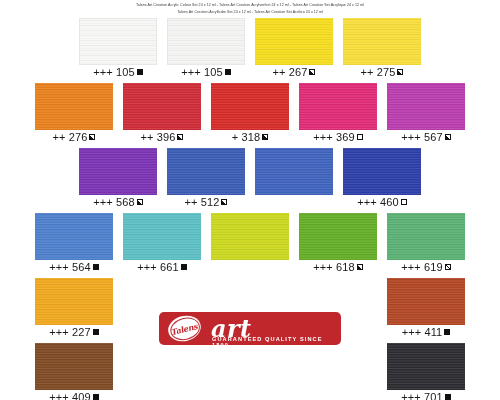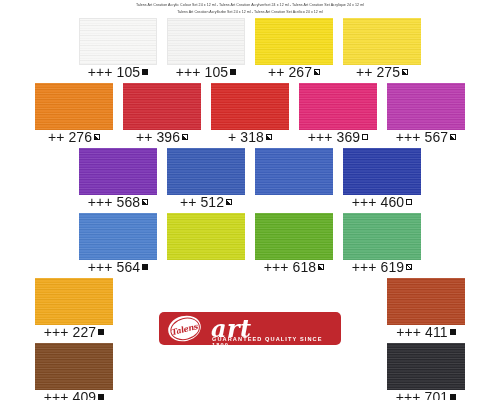--- a/index.html
+++ b/index.html
@@ -77,21 +77,21 @@
     width: 76px;
     height: 45px;
   }
 
   .caption {
     display: flex;
     align-items: center;
     justify-content: center;
     gap: 2px;
     height: 14px;
-    font-size: 14px;
+    font-size: 11px;
     color: #1a1a1a;
     white-space: nowrap;
   }
   .cap-text { letter-spacing: 0.1px; }
 
   
   .marker {
     width: 6px;
     height: 6px;
     border: 1px solid #111;
@@ -286,20 +286,27 @@
     </div>
     <div class="row">
       <div class="cell">
         <div class="swatch" style="background: rgb(77, 127, 204);"></div>
         <div class="caption">
           <span class="cap-text">+++ 564</span>
           <span class="marker opaque"></span>
         </div>
       </div>
       <div class="cell">
+        <div class="swatch" style="background: rgb(92, 191, 196);"></div>
+        <div class="caption">
+          <span class="cap-text">+++ 661</span>
+          <span class="marker opaque"></span>
+        </div>
+      </div>
+      <div class="cell">
         <div class="swatch" style="background: rgb(203, 215, 30);"></div>
       </div>
       <div class="cell">
         <div class="swatch" style="background: rgb(99, 173, 39);"></div>
         <div class="caption">
           <span class="cap-text">+++ 618</span>
           <span class="marker semi"></span>
         </div>
       </div>
       <div class="cell">

